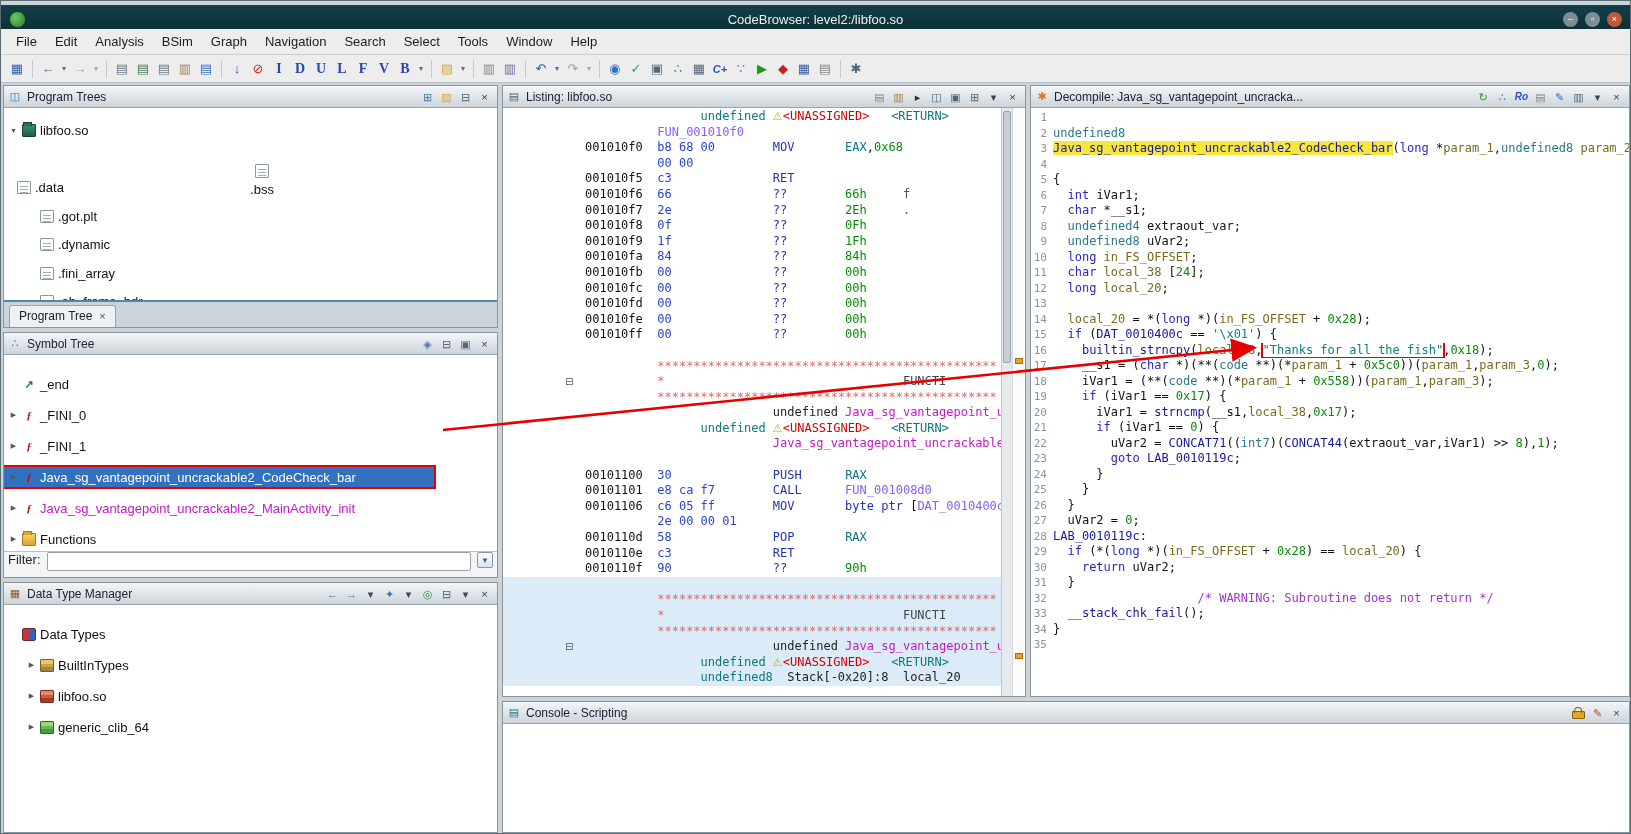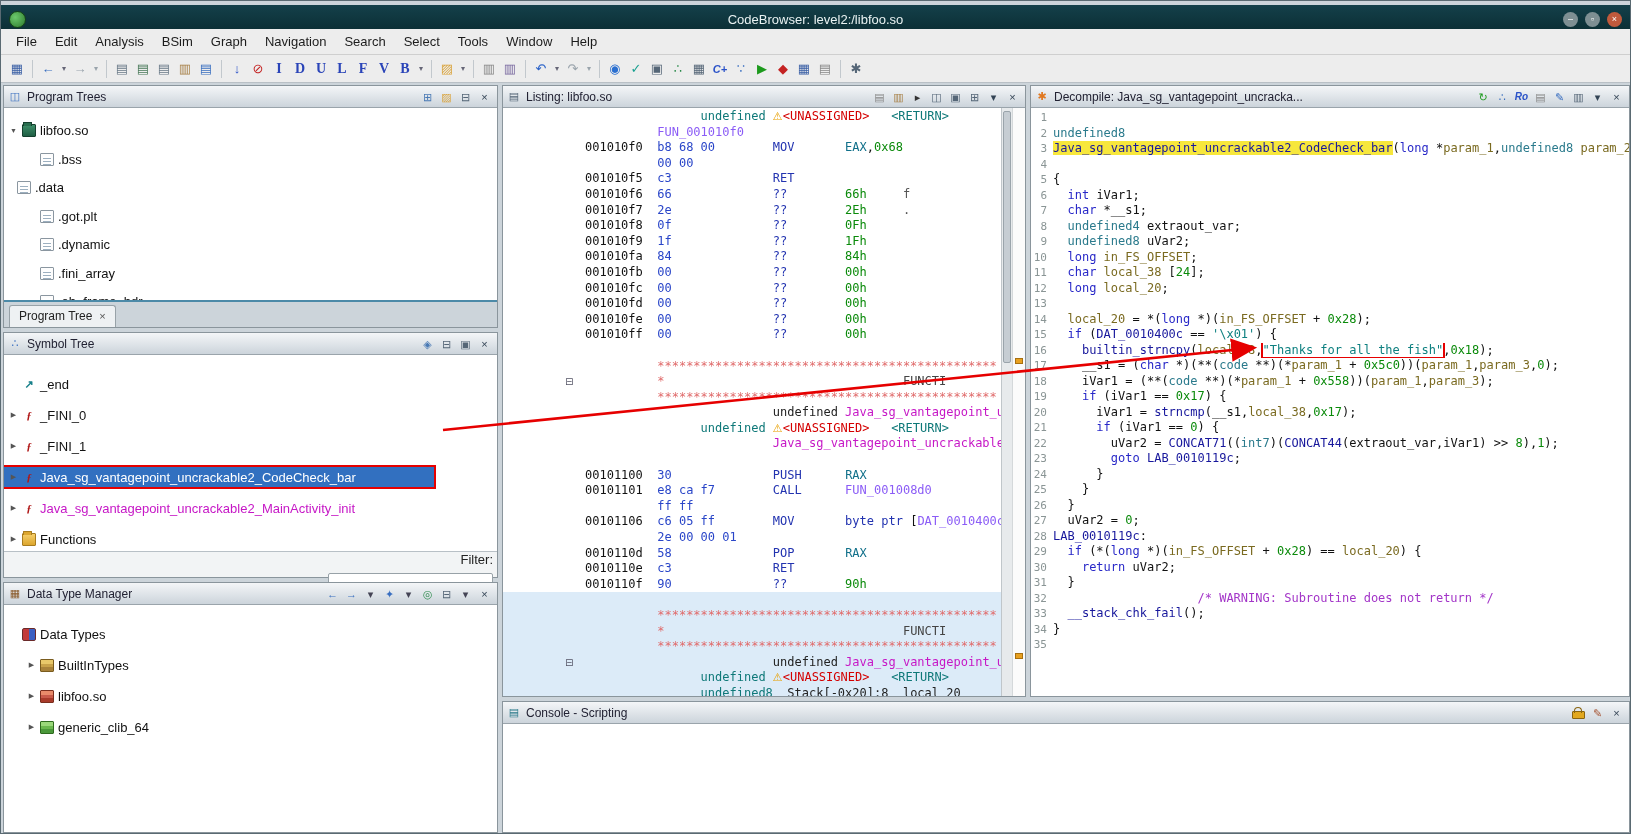--- a/index.html
+++ b/index.html
@@ -68,21 +68,21 @@
   .tlabel{font-size:13px;color:#111;}
   .tlabel.magenta{color:#c617c6;}
   .tree-row.selected{background:#3270c0;width:430px;}
   .tree-row.selected .tlabel{color:#fff;}
   .tree-row.red-outline{outline:2px solid #e60000;outline-offset:0px;}
 
   .tabstrip{position:absolute;left:0;right:0;bottom:0;height:27px;background:#ccd4da;border-top:2px solid #4c8aa8;display:flex;align-items:flex-end;padding-left:5px;}
   .tab{background:#eef1f3;border:1px solid #98a2a8;border-bottom:none;border-radius:3px 3px 0 0;padding:3px 9px 4px;font-size:12px;display:flex;align-items:center;gap:7px;color:#222;}
   .tabx{color:#555;font-size:11px;}
 
-  .filter-row{position:absolute;left:0;right:0;bottom:0;height:26px;border-top:1px solid #b8c0c6;background:#f2f4f5;display:flex;align-items:flex-end;gap:6px;padding:0 4px;flex-direction:column;}
+  .filter-row{position:absolute;left:0;right:0;bottom:0;height:26px;border-top:1px solid #b8c0c6;background:#f2f4f5;display:flex;align-items:flex-start;gap:6px;padding:0 4px;}
   .filter-row label{font-size:13px;color:#222;}
   .filter-row input{flex:1;height:19px;border:1px solid #98a2a8;border-radius:2px;background:#fff;font-size:12px;padding:0 4px;font-family:"Liberation Sans",sans-serif;}
   .filter-ic{width:16px;height:16px;border:1px solid #8a95a0;border-radius:2px;background:linear-gradient(#fdfdfd,#dde4ea);color:#2a62c0;font-size:8px;display:flex;align-items:center;justify-content:center;}
 
   
   .listing-body{position:absolute;left:0;right:0;top:22px;bottom:0;overflow:hidden;background:#fff;font-family:"DejaVu Sans Mono",monospace;font-size:12px;padding-left:82px;padding-top:1px;}
   .cline{height:15.6px;line-height:15.6px;white-space:pre;position:relative;}
   .cline.bgblue{background:#dcebf8;margin-left:-82px;padding-left:82px;}
   .fold{position:absolute;left:-20px;top:0;font-family:"DejaVu Sans",sans-serif;font-size:10px;color:#556;}
   .cline.bgblue .fold{left:62px;}
@@ -200,21 +200,21 @@
           <span class="hd-ic" style="color: rgb(85, 102, 119);">⊟</span>
           <span class="hd-ic" style="color: rgb(51, 68, 85);">×</span>
         </span>
     </div>
     <div class="tree">
         <div class="tree-row" style="padding-left: 5px;">
           <span class="expander">▼</span>
           <span class="ti ti-libfolder"></span>
           <span class="tlabel">libfoo.so</span>
         </div>
-        <div class="tree-row" style="padding-left: 23px;">
+        <div class="tree-row" style="padding-left: 23px; flex-direction: column;">
           <span class="expander"></span>
           <span class="ti ti-doc"></span>
           <span class="tlabel">.bss</span>
         </div>
         <div class="tree-row" style="">
           <span class="expander"></span>
           <span class="ti ti-doc"></span>
           <span class="tlabel">.data</span>
         </div>
         <div class="tree-row" style="padding-left: 23px;">
@@ -408,21 +408,20 @@
         <div class="cline"></div>
         <div class="cline"><span class="lk-pln">          </span><span class="lk-plate">***********************************************</span></div>
         <div class="cline"><span class="fold">⊟</span><span class="lk-pln">          </span><span class="lk-plate">*</span><span class="lk-pln">                                 </span><span class="lk-platetext">FUNCTI</span></div>
         <div class="cline"><span class="lk-pln">          </span><span class="lk-plate">***********************************************</span></div>
         <div class="cline"><span class="lk-pln">                          </span><span class="lk-pln2">undefined</span><span class="lk-pln"> </span><span class="lk-mag">Java_sg_vantagepoint_un</span></div>
         <div class="cline"><span class="lk-pln">                </span><span class="lk-typ">undefined</span><span class="lk-pln"> </span><span class="lk-warn">⚠</span><span class="lk-unass">&lt;UNASSIGNED&gt;</span><span class="lk-pln">   </span><span class="lk-ret">&lt;RETURN&gt;</span></div>
         <div class="cline"><span class="lk-pln">                          </span><span class="lk-mag">Java_sg_vantagepoint_uncrackable2</span></div>
         <div class="cline"></div>
         <div class="cline"><span class="lk-addr">00101100</span><span class="lk-pln">  </span><span class="lk-byte">30</span><span class="lk-pln">              </span><span class="lk-mnem">PUSH</span><span class="lk-pln">      </span><span class="lk-reg">RAX</span></div>
         <div class="cline"><span class="lk-addr">00101101</span><span class="lk-pln">  </span><span class="lk-byte">e8 ca f7</span><span class="lk-pln">        </span><span class="lk-mnem">CALL</span><span class="lk-pln">      </span><span class="lk-fun">FUN_001008d0</span></div>
-        <div class="cline"><span class="lk-pln">          </span><span class="lk-byte">ff ff</span></div>
         <div class="cline"><span class="lk-addr">00101106</span><span class="lk-pln">  </span><span class="lk-byte">c6 05 ff</span><span class="lk-pln">        </span><span class="lk-mnem">MOV</span><span class="lk-pln">       </span><span class="lk-opkw">byte ptr </span><span class="lk-pln">[</span><span class="lk-fun">DAT_0010400c</span><span class="lk-pln">],0x1</span></div>
         <div class="cline"><span class="lk-pln">          </span><span class="lk-byte">2e 00 00 01</span></div>
         <div class="cline"><span class="lk-addr">0010110d</span><span class="lk-pln">  </span><span class="lk-byte">58</span><span class="lk-pln">              </span><span class="lk-mnem">POP</span><span class="lk-pln">       </span><span class="lk-reg">RAX</span></div>
         <div class="cline"><span class="lk-addr">0010110e</span><span class="lk-pln">  </span><span class="lk-byte">c3</span><span class="lk-pln">              </span><span class="lk-mnem">RET</span></div>
         <div class="cline"><span class="lk-addr">0010110f</span><span class="lk-pln">  </span><span class="lk-byte">90</span><span class="lk-pln">              </span><span class="lk-mnem">??</span><span class="lk-pln">        </span><span class="lk-const">90h</span></div>
         <div class="cline bgblue"></div>
         <div class="cline bgblue"><span class="lk-pln">          </span><span class="lk-plate">***********************************************</span></div>
         <div class="cline bgblue"><span class="lk-pln">          </span><span class="lk-plate">*</span><span class="lk-pln">                                 </span><span class="lk-platetext">FUNCTI</span></div>
         <div class="cline bgblue"><span class="lk-pln">          </span><span class="lk-plate">***********************************************</span></div>
         <div class="cline bgblue"><span class="fold">⊟</span><span class="lk-pln">                          </span><span class="lk-pln2">undefined</span><span class="lk-pln"> </span><span class="lk-mag">Java_sg_vantagepoint_un</span></div>

